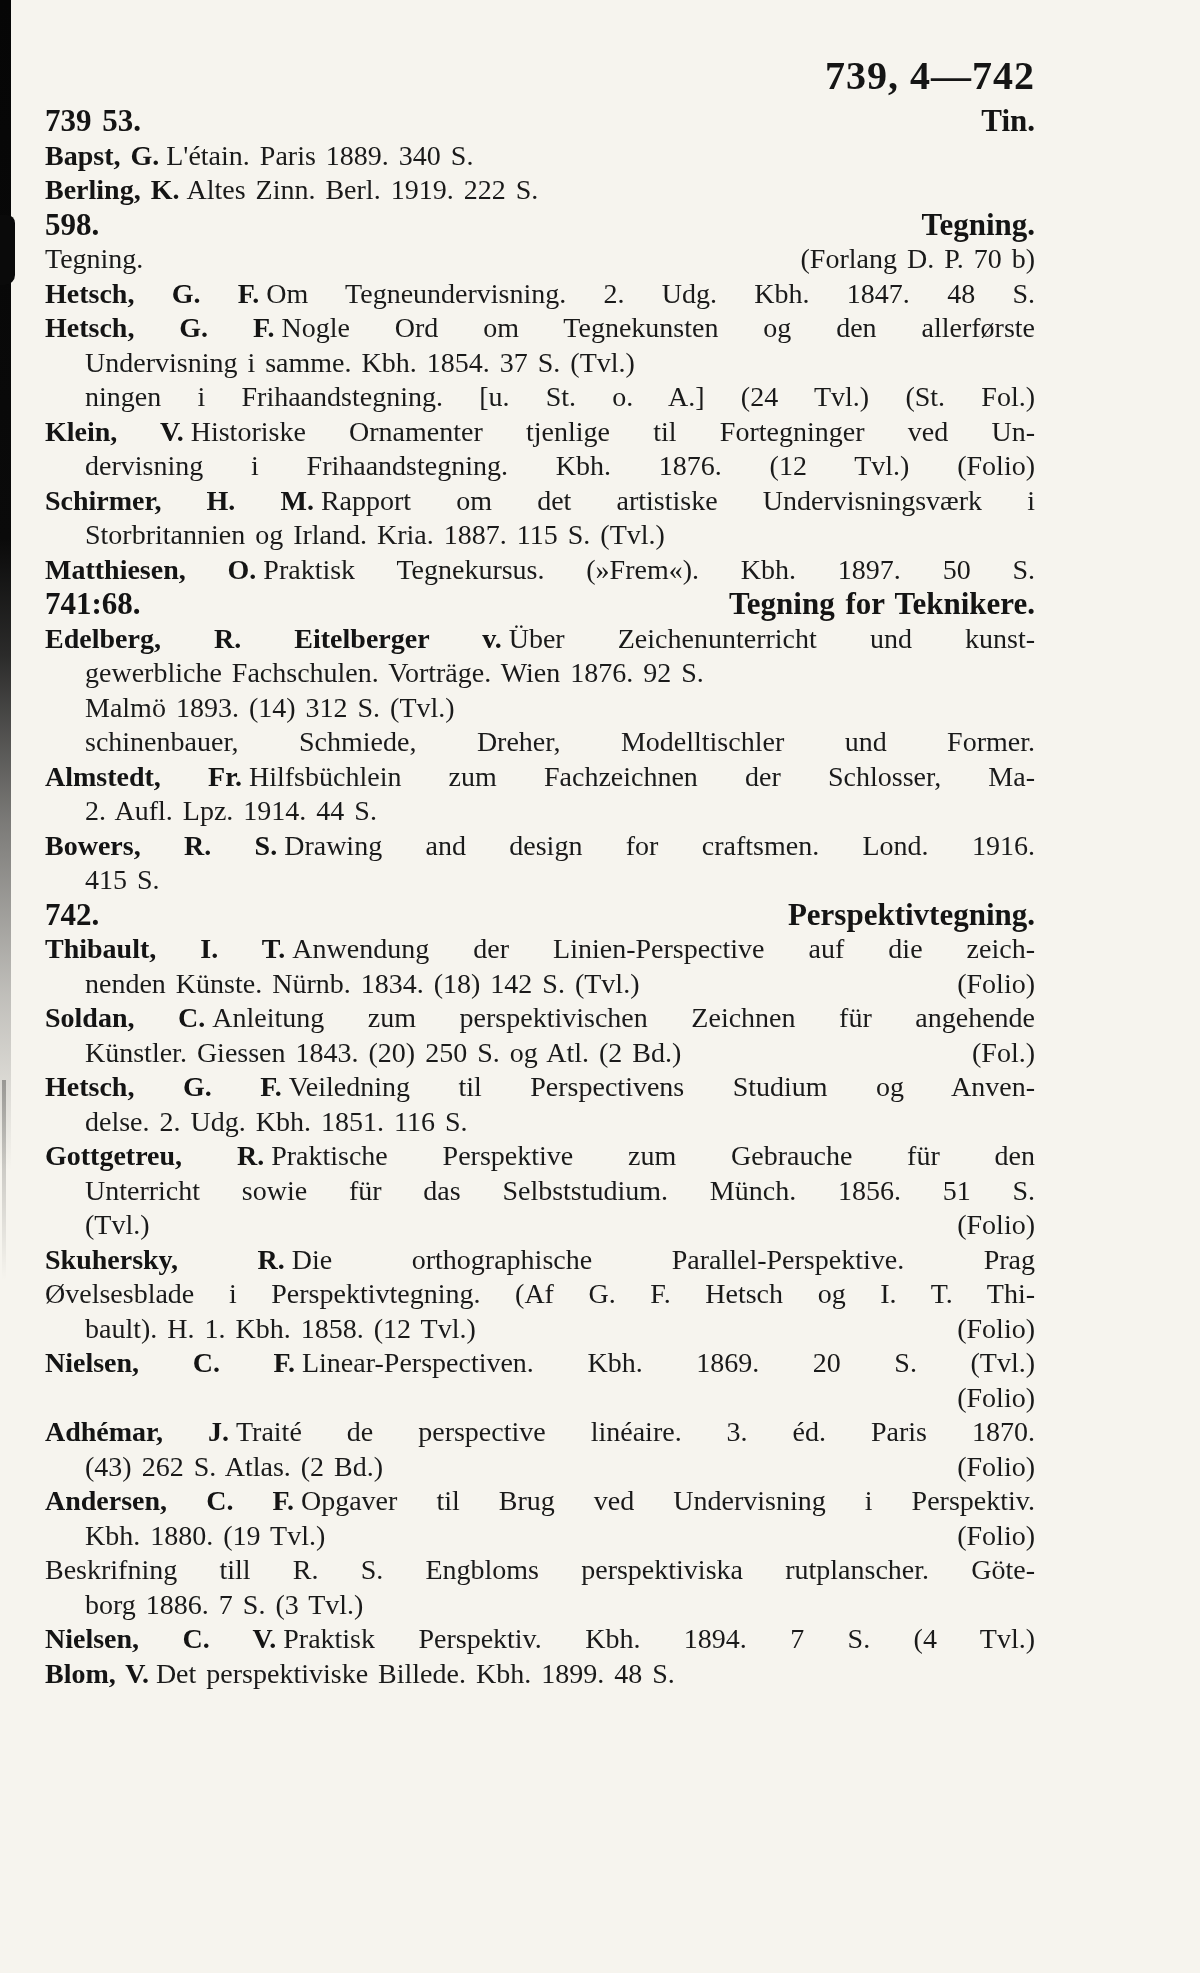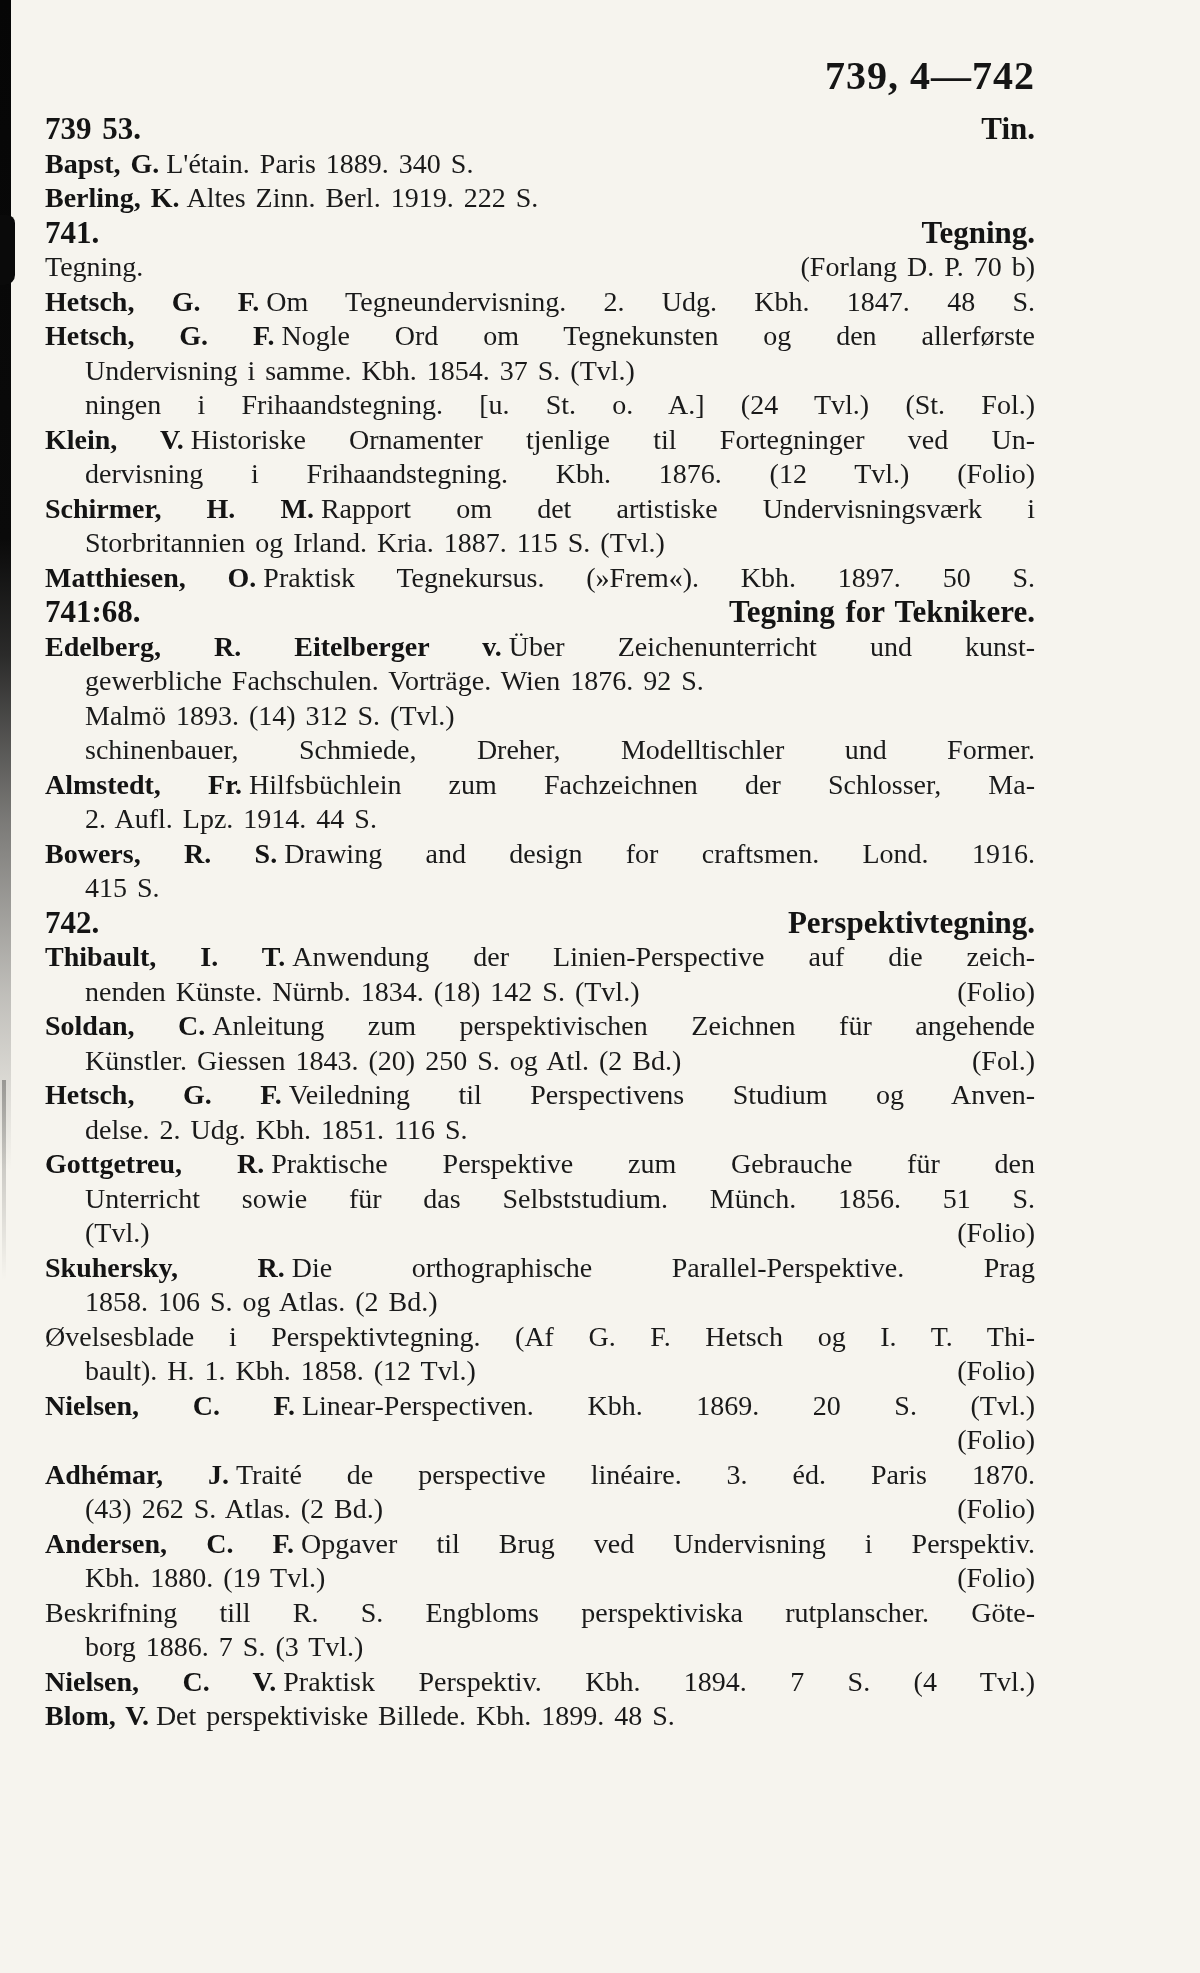--- a/index.html
+++ b/index.html
@@ -35,21 +35,21 @@
   }
   .content{
     position:absolute;left:45px;top:56px;width:990px;
   }
   .page-header{
     text-align:right;
     font-weight:700;
     font-size:40px;
     line-height:40px;
     letter-spacing:1px;
-    margin-bottom:16px;
+    margin-bottom:8px;
     color:#151515;
   }
   .line{
     font-size:28px;
     line-height:34.5px;
     min-height:34.5px;
     word-spacing:3px;
     white-space:normal;
   }
   .line .bold,.line b{font-weight:700;font-style:normal;color:#141414;}
@@ -80,21 +80,21 @@
   <div class="content">
     <div class="page-header">739, 4—742</div>
     <div id="lines-host">
         <div class="line section split">
           <span class="left"><b>739 53.</b></span>
           <span class="right bold">Tin.</span>
         </div>
         <div class="line"><span class="left"><b>Bapst, G.</b>L'étain. Paris 1889. 340 S.</span></div>
         <div class="line"><span class="left"><b>Berling, K.</b>Altes Zinn. Berl. 1919. 222 S.</span></div>
         <div class="line section split">
-          <span class="left"><b>741.</b></span>
+          <span class="left"><b>598.</b></span>
           <span class="right bold">Tegning.</span>
         </div>
         <div class="line split">
           <span class="left">Tegning.</span>
           <span class="right">(Forlang D. P. 70 b)</span>
         </div>
         <div class="line justify"><span class="left"><b>Hetsch, G. F.</b>Om Tegneundervisning. 2. Udg. Kbh. 1847. 48 S.</span></div>
         <div class="line justify"><span class="left"><b>Hetsch, G. F.</b>Nogle Ord om Tegnekunsten og den allerførste</span></div>
         <div class="line indent"><span class="left">Undervisning i samme. Kbh. 1854. 37 S. (Tvl.)</span></div>
         <div class="line indent justify"><span class="left">ningen i Frihaandstegning. [u. St. o. A.] (24 Tvl.) (St. Fol.)</span></div>
@@ -131,21 +131,20 @@
         </div>
         <div class="line justify"><span class="left"><b>Hetsch, G. F.</b>Veiledning til Perspectivens Studium og Anven-</span></div>
         <div class="line indent"><span class="left">delse. 2. Udg. Kbh. 1851. 116 S.</span></div>
         <div class="line justify"><span class="left"><b>Gottgetreu, R.</b>Praktische Perspektive zum Gebrauche für den</span></div>
         <div class="line indent justify"><span class="left">Unterricht sowie für das Selbststudium. Münch. 1856. 51 S.</span></div>
         <div class="line indent split">
           <span class="left">(Tvl.)</span>
           <span class="right">(Folio)</span>
         </div>
         <div class="line justify"><span class="left"><b>Skuhersky, R.</b>Die orthographische Parallel-Perspektive. Prag</span></div>
-        <div class="line indent"><span class="left">1858. 106 S. og Atlas. (2 Bd.)</span></div>
         <div class="line justify"><span class="left">Øvelsesblade i Perspektivtegning. (Af G. F. Hetsch og I. T. Thi-</span></div>
         <div class="line indent split">
           <span class="left">bault). H. 1. Kbh. 1858. (12 Tvl.)</span>
           <span class="right">(Folio)</span>
         </div>
         <div class="line justify"><span class="left"><b>Nielsen, C. F.</b>Linear-Perspectiven. Kbh. 1869. 20 S. (Tvl.)</span></div>
         <div class="line split">
           <span class="left"></span>
           <span class="right">(Folio)</span>
         </div>

